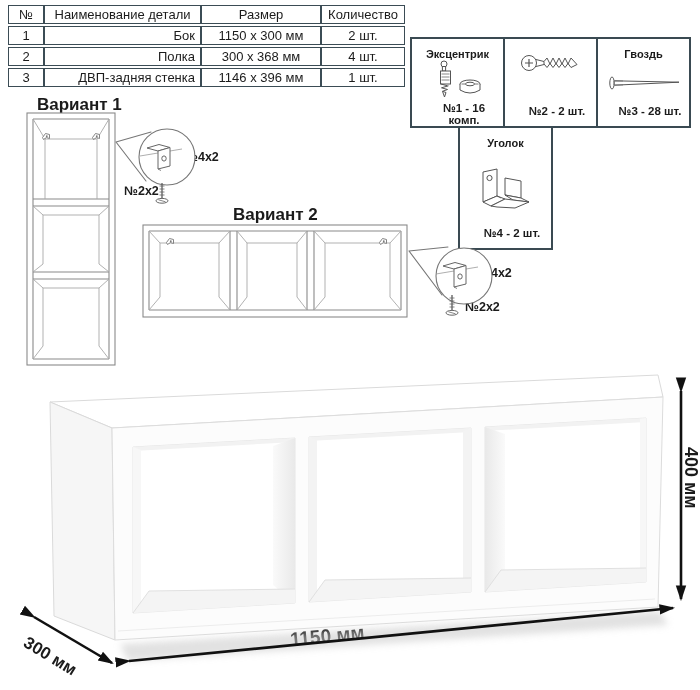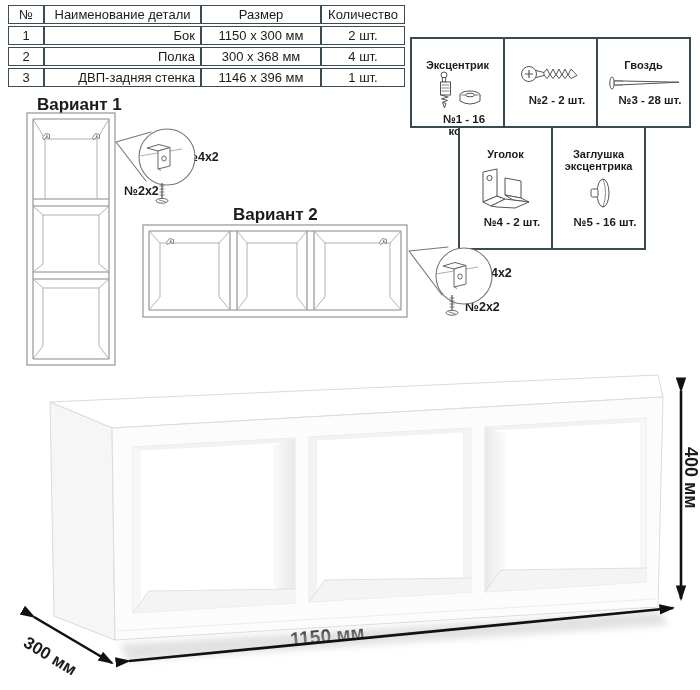--- a/index.html
+++ b/index.html
@@ -13,21 +13,21 @@
   #parts-table .c-name{width:145px;text-align:right;}
   #parts-table .c-size{width:108px;margin-top:12px;}
   #parts-table .c-qty{width:72px;}
   #parts-table th.c-name{text-align:center;}
   
   .hw-row{position:absolute;display:flex;}
   #hw-row1{left:410px;top:37px;}
   #hw-row2{left:458px;top:126px;}
   .hw-cell{width:95px;box-sizing:border-box;border:2px solid #3a4a52;background:#fff;
         display:flex;flex-direction:column;align-items:center;justify-content:space-between;
-        padding:20px 2px;margin-left:-2px;}
+        padding:9px 2px;margin-left:-2px;}
   .hw-cell:first-child{margin-left:0;}
   #hw-row1 .hw-cell{height:91px;}
   #hw-row2 .hw-cell{height:124px;}
   .hw-title{font-size:11px;font-weight:bold;text-align:center;line-height:12px;}
   .hw-count{font-size:11.5px;font-weight:bold;text-align:center;margin-left:13px;}
   .hw-icon{flex:0 0 auto;}
   
   .v-title{position:absolute;font-size:17px;font-weight:bold;white-space:nowrap;}
   .callout-label{position:absolute;font-size:12.5px;font-weight:bold;white-space:nowrap;}
   .dim-label{position:absolute;font-weight:bold;white-space:nowrap;transform-origin:left top;}
@@ -121,31 +121,20 @@
           <polygon points="8,6 22,3 22,30 8,36"></polygon>
           <circle cx="14.5" cy="12" r="2.6"></circle>
           <polygon points="8,36 22,30 30,33 16,40"></polygon>
           <polygon points="30,12 46,15 46,32 30,29"></polygon>
           <polygon points="30,29 46,32 54,36 38,34"></polygon>
           <polygon points="16,40 30,33 38,34 54,36 40,42 22,41"></polygon>
           <path d="M22,30 l4,2" fill="none" stroke-width="0.8"></path>
         </g>
       </svg>
       <div class="hw-count">№4 - 2 шт.</div>
-    </div>
-    <div class="hw-cell">
-      <div class="hw-title">Заглушка эксцентрика</div>
-      <svg class="hw-icon" width="40" height="44" viewBox="0 0 40 44">
-        <g fill="#fff" stroke="#555" stroke-width="1">
-          <ellipse cx="24" cy="21" rx="6" ry="14"></ellipse>
-          <path d="M24,7 q5,13 0,28" fill="none" stroke-width="0.7"></path>
-          <rect x="12" y="17" width="7" height="8" rx="1.5"></rect>
-        </g>
-      </svg>
-      <div class="hw-count">№5 - 16 шт.</div>
     </div>
   </div>
 
   <div class="v-title" style="left:37px;top:95px">Вариант 1</div>
   <div class="v-title" style="left:233px;top:205px">Вариант 2</div>
 
   <div class="callout-label" style="left:184px;top:150px">№4х2</div>
   <div class="callout-label" style="left:124px;top:184px">№2х2</div>
   <div class="callout-label" style="left:477px;top:266px">№4х2</div>
   <div class="callout-label" style="left:465px;top:300px">№2х2</div>

